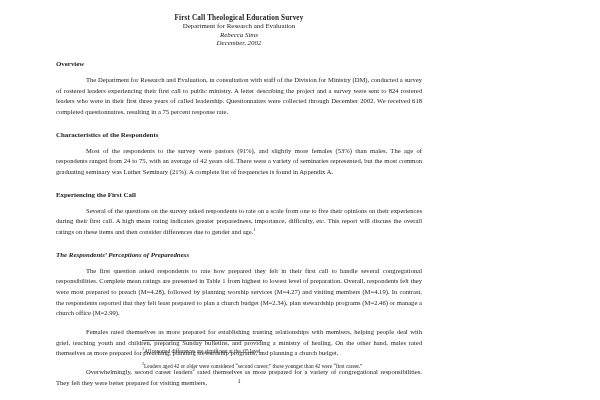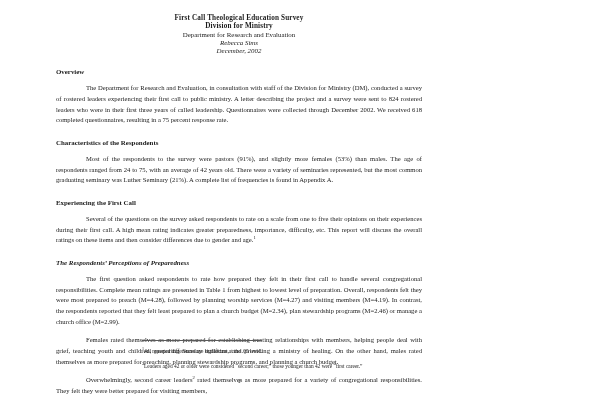--- a/index.html
+++ b/index.html
@@ -99,21 +99,20 @@
     margin-top: 2px;
   }
 </style>
 </head>
 <body>
 
 <div class="page">
 
   <div class="title-block">
     <div class="doc-title">First Call Theological Education Survey</div>
-    <div class="doc-subtitle">Division for Ministry</div>
     <div class="doc-dept">Department for Research and Evaluation</div>
     <div class="doc-author">Rebecca Sims</div>
     <div class="doc-date">December, 2002</div>
   </div>
 
   <h2 class="section-heading">Overview</h2>
   <p class="para">The Department for Research and Evaluation, in consultation with staff of the Division for Ministry (DM), conducted a survey of rostered leaders experiencing their first call to public ministry.  A letter describing the project and a survey were sent to 824 rostered leaders who were in their first three years of called leadership.  Questionnaires were collected through December 2002.  We received 618 completed questionnaires, resulting in a 75 percent response rate.</p>
 
   <h2 class="section-heading">Characteristics of the Respondents</h2>
   <p class="para">Most of the respondents to the survey were pastors (91%), and slightly more females (53%) than males.  The age of respondents ranged from 24 to 75, with an average of 42 years old.  There were a variety of seminaries represented, but the most common graduating seminary was Luther Seminary (21%).  A complete list of frequencies is found in Appendix A.</p>

